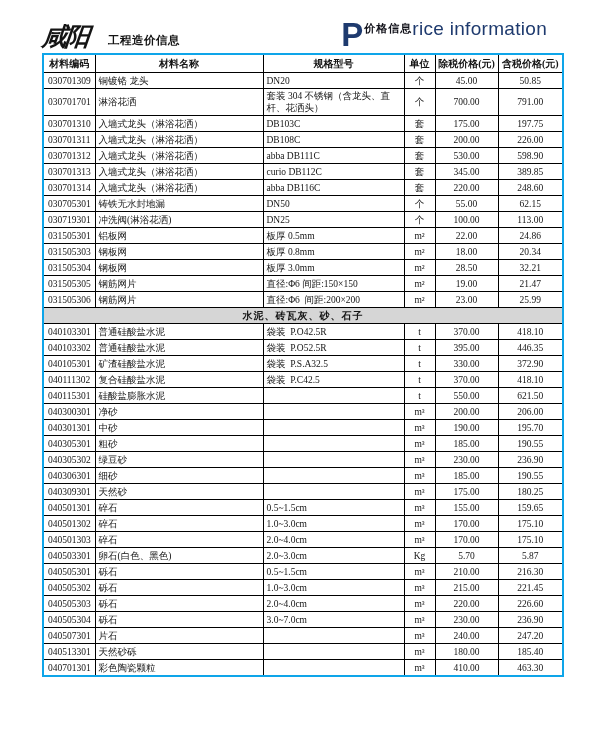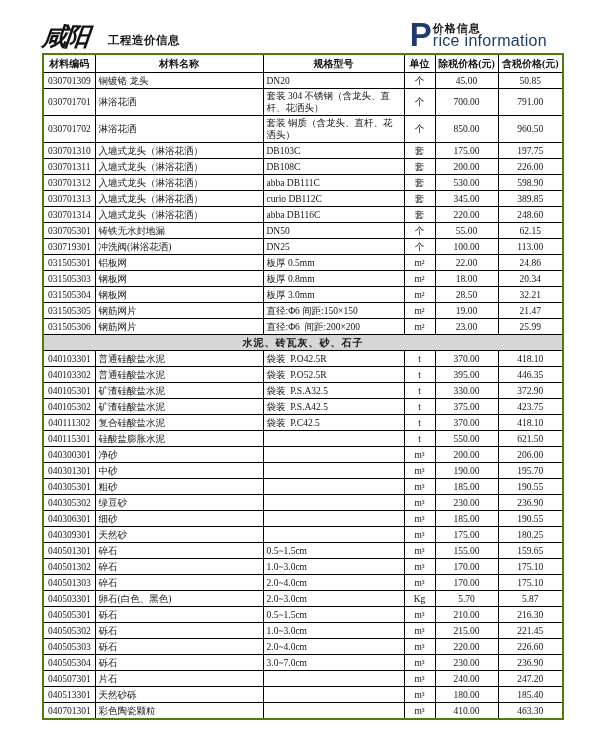--- a/index.html
+++ b/index.html
@@ -17,26 +17,26 @@
   .logo-main {
     font-family:"DejaVu Serif",serif;
     font-size:25px; font-weight:bold; font-style:italic;
     letter-spacing:-2px; line-height:24px;
     transform:skewX(-6deg);
   }
   .logo-sub { font-size:11.5px; font-weight:bold; margin-left:20px; padding-bottom:1px; letter-spacing:0.5px; }
 
   .brand { display:flex; align-items:flex-start; font-family:"Liberation Sans","DejaVu Sans",sans-serif; padding-bottom:1px; margin-right:16px; }
   .brand-p { font-size:33px; font-weight:bold; line-height:26px; letter-spacing:0; }
-  .brand-text { display:flex; flex-direction:column; margin-left:1px; }
+  .brand-text { display:flex; flex-direction:row; margin-left:1px; }
   .brand-cn { font-size:11px; font-weight:bold; color:#101018; letter-spacing:1px; line-height:12px; }
-  .brand-en { font-size:16px; line-height:14px; letter-spacing:0.3px; }
+  .brand-en { font-size:19px; line-height:14px; letter-spacing:0.3px; }
 
   
-  table { border-collapse:collapse; table-layout:fixed; width:520px; border:2px solid #4d7c0f; }
+  table { border-collapse:collapse; table-layout:fixed; width:520px; border:2px solid #0ea5e9; }
   th, td {
     border:1px solid #000;
     padding:1px 3px;
     font-size:9.5px; line-height:12px;
     height:13px;
     vertical-align:middle;
     overflow:hidden;
   }
   th { font-weight:bold; text-align:center; font-size:10px; padding:2px 1px; }
   td.c { text-align:center; }
@@ -93,28 +93,20 @@
         </tr>
         <tr>
           <td class="c">030701701</td>
           <td class="l">淋浴花洒</td>
           <td class="l spec">套装 304 不锈钢（含龙头、直杆、花洒头）</td>
           <td class="c">个</td>
           <td class="c">700.00</td>
           <td class="c">791.00</td>
         </tr>
         <tr>
-          <td class="c">030701702</td>
-          <td class="l">淋浴花洒</td>
-          <td class="l spec">套装 铜质（含龙头、直杆、花洒头）</td>
-          <td class="c">个</td>
-          <td class="c">850.00</td>
-          <td class="c">960.50</td>
-        </tr>
-        <tr>
           <td class="c">030701310</td>
           <td class="l">入墙式龙头（淋浴花洒）</td>
           <td class="l spec">DB103C</td>
           <td class="c">套</td>
           <td class="c">175.00</td>
           <td class="c">197.75</td>
         </tr>
         <tr>
           <td class="c">030701311</td>
           <td class="l">入墙式龙头（淋浴花洒）</td>
@@ -224,28 +216,20 @@
         </tr>
         <tr>
           <td class="c">040105301</td>
           <td class="l">矿渣硅酸盐水泥</td>
           <td class="l spec">袋装  P.S.A32.5</td>
           <td class="c">t</td>
           <td class="c">330.00</td>
           <td class="c">372.90</td>
         </tr>
         <tr>
-          <td class="c">040105302</td>
-          <td class="l">矿渣硅酸盐水泥</td>
-          <td class="l spec">袋装  P.S.A42.5</td>
-          <td class="c">t</td>
-          <td class="c">375.00</td>
-          <td class="c">423.75</td>
-        </tr>
-        <tr>
           <td class="c">040111302</td>
           <td class="l">复合硅酸盐水泥</td>
           <td class="l spec">袋装  P.C42.5</td>
           <td class="c">t</td>
           <td class="c">370.00</td>
           <td class="c">418.10</td>
         </tr>
         <tr>
           <td class="c">040115301</td>
           <td class="l">硅酸盐膨胀水泥</td>

